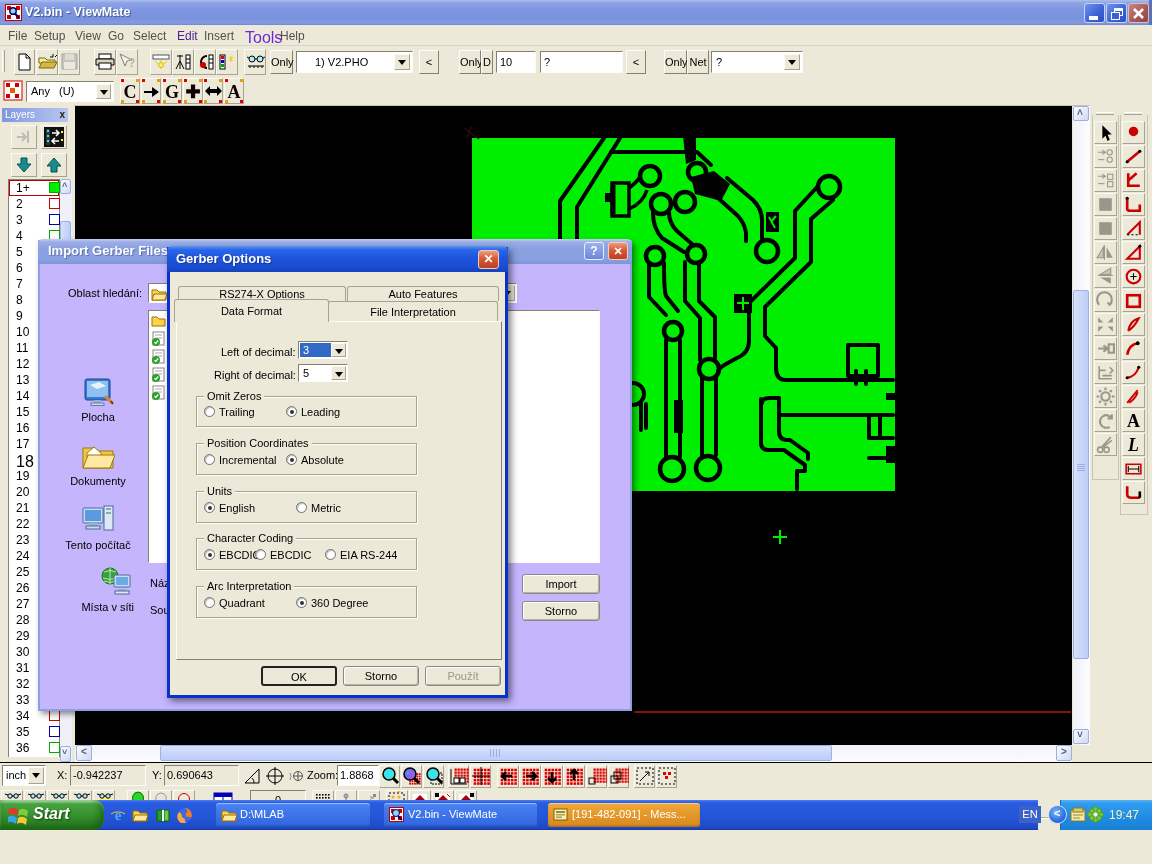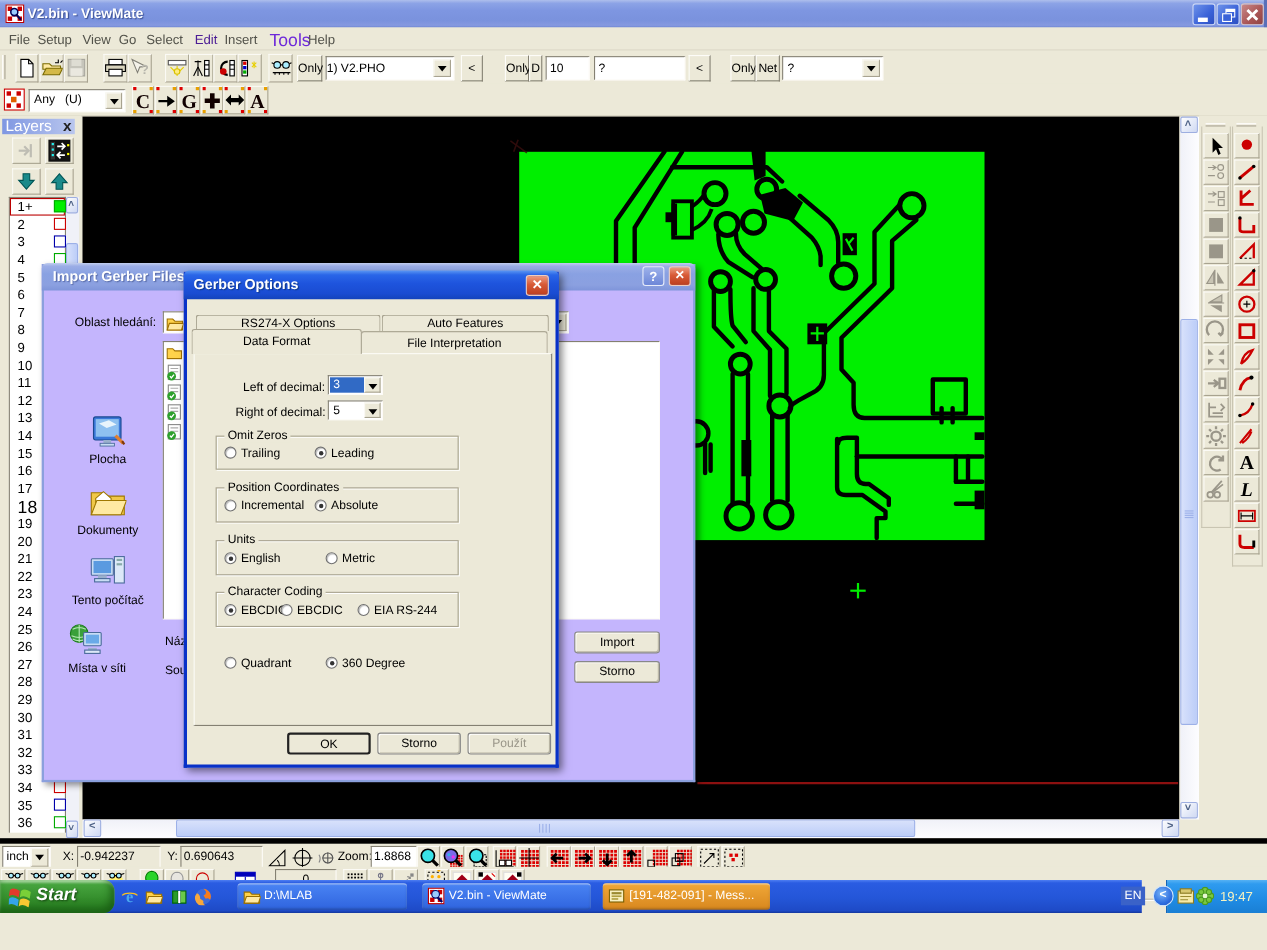--- a/index.html
+++ b/index.html
@@ -135,21 +135,21 @@
         </g>
         <line x1="3" y1="13" x2="19" y2="13" stroke="#000"></line>
         <g stroke="#000">
           <line x1="5" y1="13" x2="5" y2="15"></line>
           <line x1="9" y1="13" x2="9" y2="15"></line>
           <line x1="13" y1="13" x2="13" y2="15"></line>
           <line x1="17" y1="13" x2="17" y2="15"></line>
         </g>
       </svg></div>
 <div class="flatb" style="left:270px;top:4px;width:23px;height:24px;line-height:22px">Only</div>
-<div class="sunk" style="left:296px;top:5px;width:117px;height:22px;line-height:20px"><span style="margin-left:0">1) V2.PHO</span><div class="dar" style="right:2px;top:2px;width:16px;height:16px"></div></div>
+<div class="sunk" style="left:296px;top:5px;width:117px;height:22px;line-height:20px"><span style="margin-left:18px">1) V2.PHO</span><div class="dar" style="right:2px;top:2px;width:16px;height:16px"></div></div>
 <div class="flatb" style="left:419px;top:4px;width:20px;height:24px;line-height:22px">&lt;</div>
 <div class="flatb" style="left:459px;top:4px;width:22px;height:24px;line-height:22px">Only</div>
 <div class="flatb" style="left:481px;top:4px;width:12px;height:24px;line-height:22px">D</div>
 <div class="sunk" style="left:496px;top:5px;width:40px;height:22px;line-height:20px;padding-left:3px">10</div>
 <div class="sunk" style="left:540px;top:5px;width:83px;height:22px;line-height:20px;padding-left:3px">?</div>
 <div class="flatb" style="left:626px;top:4px;width:20px;height:24px;line-height:22px">&lt;</div>
 <div class="flatb" style="left:664px;top:4px;width:23px;height:24px;line-height:22px">Only</div>
 <div class="flatb" style="left:687px;top:4px;width:22px;height:24px;line-height:22px">Net</div>
 <div class="sunk" style="left:711px;top:5px;width:92px;height:22px;line-height:20px"><span style="margin-left:4px">?</span><div class="dar" style="right:2px;top:2px;width:16px;height:16px"></div></div>
 </div>
@@ -293,21 +293,21 @@
 </div>
 <div class="a" style="left:75px;top:745px;width:997px;height:17px;background:linear-gradient(180deg,#f0f1f8,#fdfdff)">
 <div class="sbtn" style="left:1px;top:0;width:16px;height:16px"></div>
     <div class="chev" style="left:6px;top:1px;font-size:10px">˂</div>
 <div class="sbtn" style="left:981px;top:0;width:16px;height:16px"></div>
     <div class="chev" style="left:986px;top:1px;font-size:10px">˃</div>
 <div class="sthumbh" style="left:85px;top:0;width:672px;height:16px"></div>
 <div class="a" style="left:415px;top:4px;width:1px;height:8px;background:#9cb0e8;box-shadow:3px 0 0 #9cb0e8,6px 0 0 #9cb0e8,9px 0 0 #9cb0e8"></div>
 </div>
 <div class="a" style="left:0;top:105px;width:74px;height:657px;background:#ece9d8">
-<div class="a" style="left:2px;top:3px;width:66px;height:14px;background:linear-gradient(90deg,#7f97e2,#b9c6ee);color:#fff;font-size:14px;padding-left:3px;line-height:13px">Layers<span style="position:absolute;right:3px;top:0;color:#222;font-weight:bold">x</span></div>
+<div class="a" style="left:2px;top:3px;width:66px;height:14px;background:linear-gradient(90deg,#7f97e2,#b9c6ee);color:#fff;font-size:10px;padding-left:3px;line-height:13px">Layers<span style="position:absolute;right:3px;top:0;color:#222;font-weight:bold">x</span></div>
 <div class="tb dis" style="left:11px;top:20px;width:26px;height:24px"><svg width="24" height="22">
         <g stroke="#888" stroke-width="2" fill="none">
           <line x1="5" y1="11" x2="13" y2="11"></line>
           <path d="M10,7 L14,11 L10,15"></path>
           <line x1="16" y1="5" x2="16" y2="17"></line>
         </g>
       </svg></div>
 <div class="tb" style="left:41px;top:20px;width:26px;height:24px"><svg width="24" height="22">
         <rect x="2" y="1" width="20" height="20" fill="#111"></rect>
         <rect x="4" y="3" width="4" height="16" fill="#333"></rect>
@@ -591,21 +591,21 @@
       </svg></div>
 <div class="tb" style="left:32px;top:352px;width:23px;height:23px"><svg width="21" height="21" viewBox="0 0 20 20">
         <rect x="3" y="6" width="14" height="9" fill="none" stroke="#cc0000" stroke-width="1.5"></rect>
         <path d="M5,10.5 h10 m-10,-3 v6 m10,-6 v6" stroke="#000"></path>
       </svg></div>
 <div class="tb" style="left:32px;top:376px;width:23px;height:23px"><svg width="21" height="21" viewBox="0 0 20 20">
         <path d="M4,4 L4,12 Q4,15 8,15 L16,15" fill="none" stroke="#cc0000" stroke-width="2.5"></path>
         <path d="M16,15 L16,9" stroke="#000" stroke-width="2.5"></path>
       </svg></div>
 </div>
-<div class="a" style="left:0;top:762px;width:1152px;height:26px;background:#ece9d8;border-top:5px solid #000000">
+<div class="a" style="left:0;top:762px;width:1152px;height:26px;background:#ece9d8;border-top:1px solid #000000">
 <div class="sunk" style="left:2px;top:2px;width:44px;height:21px;line-height:19px"><span style="margin-left:3px">inch</span><div class="dar" style="right:1px;top:1px;width:16px;height:17px"></div></div>
 <span class="a" style="left:57px;top:6px">X:</span>
 <div class="sunk" style="left:70px;top:2px;width:76px;height:21px;line-height:19px;padding-left:2px;background:#ece9d8">-0.942237</div>
 <span class="a" style="left:152px;top:6px">Y:</span>
 <div class="sunk" style="left:164px;top:2px;width:75px;height:21px;line-height:19px;padding-left:2px;background:#ece9d8">0.690643</div>
 <div class="a" style="left:241px;top:2px;width:22px;height:22px"><svg width="22" height="22">
         <path d="M4,18 L18,18 L18,4 z" fill="none" stroke="#000"></path>
         <path d="M13,18 a6,6 0 0,0 -2,-5" fill="none" stroke="#000"></path>
       </svg></div>
 <div class="a" style="left:264px;top:2px;width:22px;height:22px"><svg width="22" height="22">
@@ -1197,21 +1197,21 @@
         <rect x="2" y="4" width="20" height="15" rx="1" fill="#c8ddf4" stroke="#4a6a9a"></rect>
         <rect x="4" y="6" width="16" height="11" fill="#5a9ae0"></rect>
         <rect x="8" y="19" width="8" height="3" fill="#9ab0cc"></rect>
         <rect x="5" y="22" width="14" height="3" fill="#c8ddf4" stroke="#4a6a9a"></rect>
         <rect x="23" y="2" width="9" height="24" fill="#dce8f8" stroke="#4a6a9a"></rect>
         <rect x="25" y="4" width="5" height="2" fill="#8aa"></rect>
         <rect x="25" y="8" width="5" height="2" fill="#8aa"></rect>
       </svg>
 <div style="margin-top:1px">Tento počítač</div>
 </div>
-<div class="a" style="left:22px;top:326px;width:72px;text-align:left"><svg width="34" height="32" viewBox="0 0 34 32">
+<div class="a" style="left:22px;top:326px;width:72px;text-align:right"><svg width="34" height="32" viewBox="0 0 34 32">
         <circle cx="10" cy="10" r="8" fill="#3aa03a" stroke="#1a7a1a"></circle>
         <path d="M4,6 q6,-3 12,0 M3,12 q7,3 14,0 M10,2 v16 M4,15 q6,3 12,0" stroke="#b8e8b8" fill="none"></path>
         <rect x="14" y="9" width="16" height="12" rx="1" fill="#c8ddf4" stroke="#4a6a9a"></rect>
         <rect x="16" y="11" width="12" height="8" fill="#6aaae8"></rect>
         <rect x="18" y="23" width="8" height="2" fill="#9ab0cc"></rect>
         <rect x="15" y="25" width="14" height="3" fill="#dce8f8" stroke="#4a6a9a"></rect>
       </svg>
 <div style="margin-top:1px">Místa v síti</div>
 </div>
 <div class="sunk" style="left:108px;top:70px;width:452px;height:253px">
@@ -1295,19 +1295,22 @@
     <span class="a" style="left:141px;top:255px">Metric</span>
 <div class="grp" style="left:26px;top:291px;width:221px;height:32px">
       <b>Character Coding</b>
     </div>
 <div class="rad on" style="left:34px;top:302px"></div>
     <span class="a" style="left:49px;top:302px">EBCDIC</span>
 <div class="rad" style="left:85px;top:302px"></div>
     <span class="a" style="left:100px;top:302px">EBCDIC</span>
 <div class="rad" style="left:155px;top:302px"></div>
     <span class="a" style="left:170px;top:302px">EIA RS-244</span>
+<div class="grp" style="left:26px;top:339px;width:221px;height:32px">
+      <b>Arc Interpretation</b>
+    </div>
 <div class="rad" style="left:34px;top:350px"></div>
     <span class="a" style="left:49px;top:350px">Quadrant</span>
 <div class="rad on" style="left:126px;top:350px"></div>
     <span class="a" style="left:141px;top:350px">360 Degree</span>
 <div class="btn" style="left:91px;top:419px;width:76px;height:20px;line-height:18px;border:2px solid #222;box-shadow:none">OK</div>
 <div class="btn" style="left:173px;top:419px;width:76px;height:20px;line-height:18px">Storno</div>
 <div class="btn" style="left:255px;top:419px;width:76px;height:20px;line-height:18px;color:#9a9689">Použít</div>
 </div>
 </body></html>

